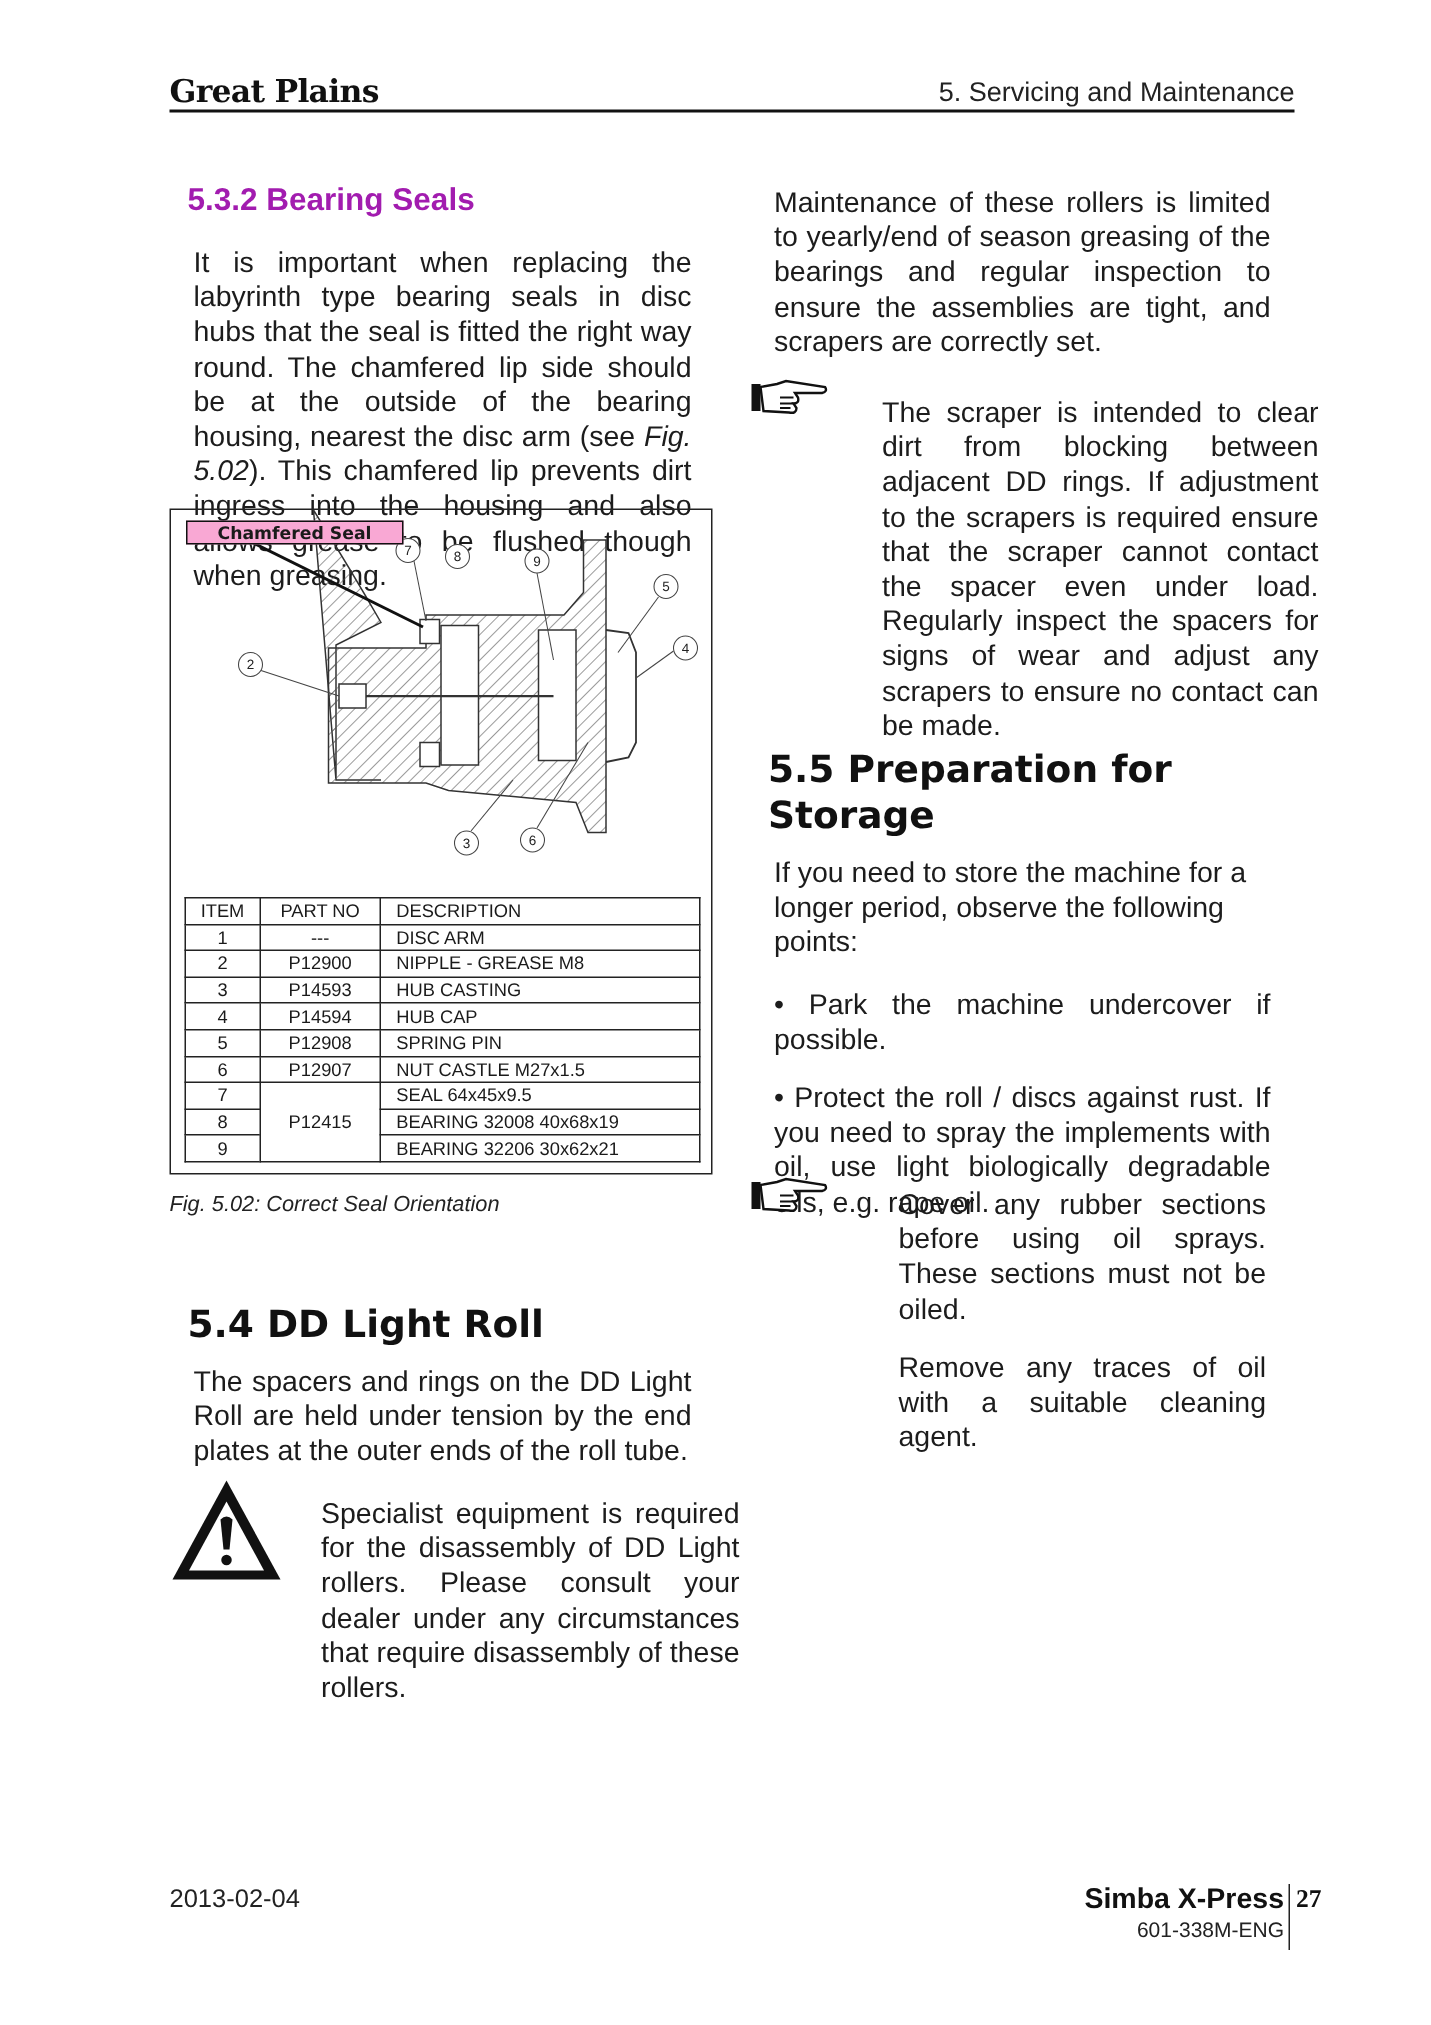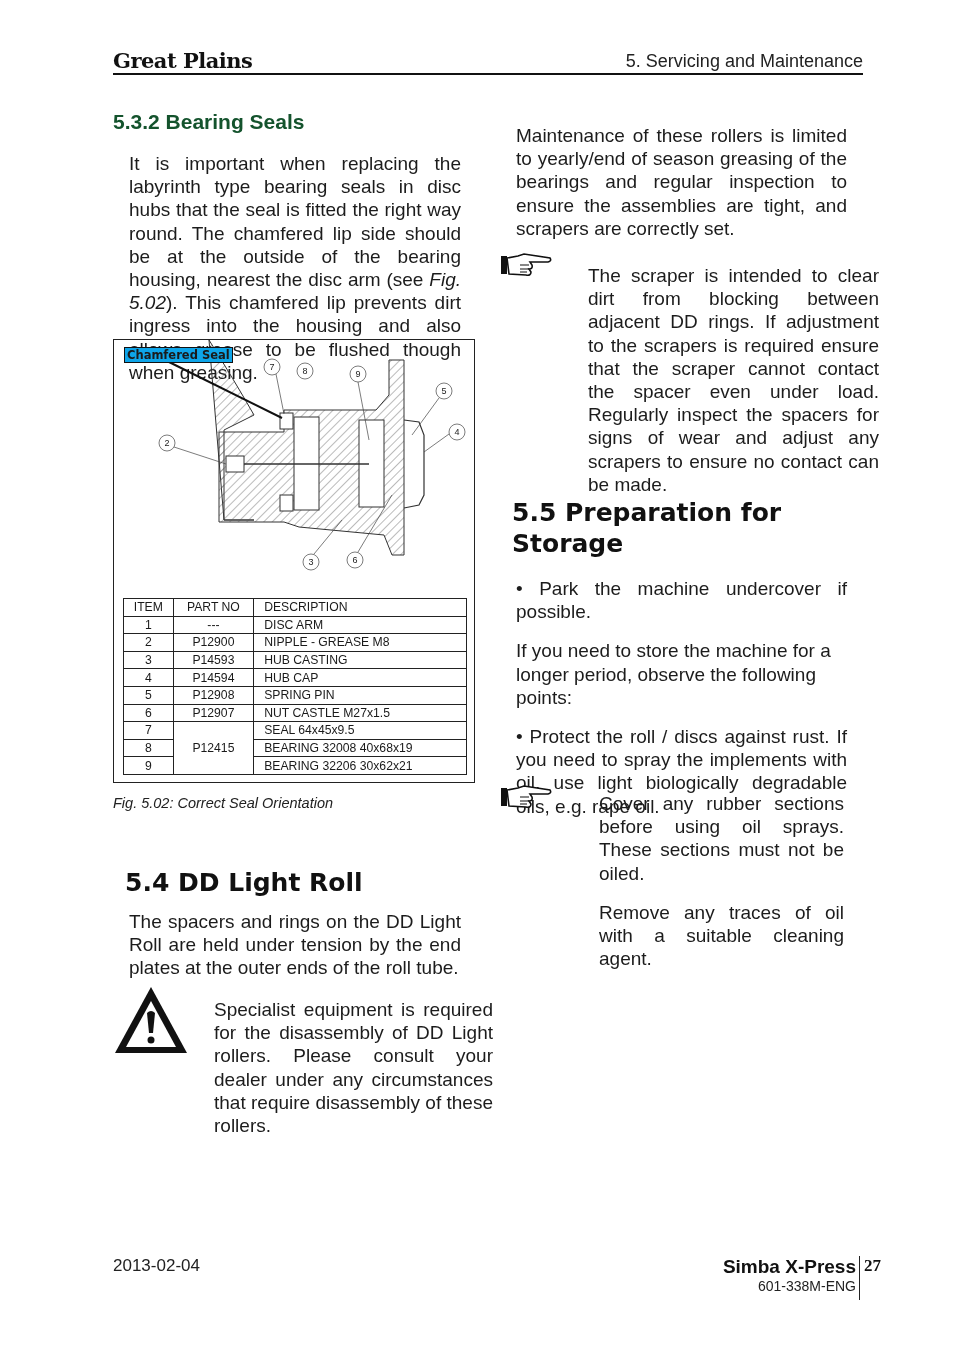--- a/index.html
+++ b/index.html
@@ -4,27 +4,27 @@
 <style>
   html, body { margin:0; padding:0; background:#ffffff; }
   body { width:954px; height:1350px; position:relative; overflow:hidden; font-family:"Liberation Sans", sans-serif; color:#1a1a1a; }
   .hdr-brand { position:absolute; left:113px; top:48px; font-family:"DejaVu Serif", serif; font-weight:900; font-size:21px; letter-spacing:-0.5px; color:#111; }
   .hdr-section { position:absolute; right:91px; top:51px; font-size:18px; color:#222; }
   .hdr-rule { position:absolute; left:113px; top:73px; width:750px; height:2px; background:#111; }
 
   .col-left { position:absolute; left:113px; top:108px; width:364px; }
   .col-right { position:absolute; left:500px; top:108px; width:363px; }
 
-  h2.sub { font-size:21px; font-weight:bold; margin:0; line-height:28px; color:#14532d; }
+  h2.sub { font-size:21px; font-weight:bold; margin:12px; line-height:28px; color:#a21caf; }
   h2.main { font-family:"DejaVu Sans", sans-serif; font-size:25px; font-weight:bold; margin:12px; line-height:31px; color:#111; }
   p.body { font-size:19px; line-height:23.2px; margin:16px; text-align:justify; color:#1c1c1c; }
   p.body i { font-style:italic; }
 
   .figure { position:absolute; left:113px; top:339px; width:362px; height:444px; border:1px solid #222; box-sizing:border-box; }
-  .fig-label { position:absolute; left:10px; top:7px; border:1px solid #111; font-family:"DejaVu Sans", sans-serif; font-weight:bold; font-size:11.5px; padding:0 2px; background:#0ea5e9; }
+  .fig-label { position:absolute; left:10px; top:7px; border:1px solid #111; font-family:"DejaVu Sans", sans-serif; font-weight:bold; font-size:11.5px; padding:0 20px; background:#f9a8d4; }
   .fig-svg { position:absolute; left:0; top:0; }
   table.parts { position:absolute; left:9px; top:258px; width:344px; border-collapse:collapse; font-size:12.2px;padding-left:37px; }
   table.parts td { border:1px solid #222; height:16.6px; padding:0 4px; line-height:16px; }
   table.parts td.c { text-align:center; }
   table.parts td.d { padding-left:10px; }
   .caption { position:absolute; left:113px; top:795px; font-size:14.5px; font-style:italic; color:#222; }
 
   .note { position:absolute; }
   .hand { position:absolute; }
   .footer-date { position:absolute; left:113px; top:1256px; font-size:17px; color:#222; }
@@ -179,22 +179,22 @@
   <svg class="hand" style="left:0; top:4px;" width="52" height="26" viewBox="0 0 52 26">
     <rect x="1" y="4" width="6" height="18" fill="#111"></rect>
     <path d="M7 6 L18 4 L24 2 L50 6 Q52 9 48 10 L30 10 L32 13 Q33 17 29 17 L31 20 Q31 24 26 23 L9 22 Z" fill="#fff" stroke="#111" stroke-width="1.6"></path>
     <path d="M20 13 L29 13 M20 17 L29 17 M20 20 L27 20" stroke="#111" stroke-width="1.2" fill="none"></path>
   </svg>
   <p class="body" style="position:absolute; left:72px; top:0; width:291px;">The scraper is intended to clear dirt from blocking between adjacent DD rings.  If adjustment to the scrapers is required ensure that the scraper cannot contact the spacer even under load.  Regularly inspect the spacers for signs of wear and adjust any scrapers to ensure no contact can be made.</p>
 </div>
 
 <div style="position:absolute; left:500px; top:485px; width:363px;">
   <h2 class="main"><span>5.5 Preparation for</span><br><span>Storage</span></h2>
+  <p class="body" style="margin-top:1px; text-align:left;">If you need to store the machine for a longer period, observe the following points:</p>
   <p class="body" style="margin-top:18px;">• Park the machine undercover if possible.</p>
-  <p class="body" style="margin-top:1px; text-align:left;">If you need to store the machine for a longer period, observe the following points:</p>
   <p class="body">• Protect the roll / discs against rust. If you need to spray the implements with oil, use light biologically degradable oils, e.g. rape oil.</p>
 </div>
 
 <div class="note" style="left:500px; top:776px; width:363px;">
   <svg class="hand" style="left:0; top:8px;" width="52" height="26" viewBox="0 0 52 26">
     <rect x="1" y="4" width="6" height="18" fill="#111"></rect>
     <path d="M7 6 L18 4 L24 2 L50 6 Q52 9 48 10 L30 10 L32 13 Q33 17 29 17 L31 20 Q31 24 26 23 L9 22 Z" fill="#fff" stroke="#111" stroke-width="1.6"></path>
     <path d="M20 13 L29 13 M20 17 L29 17 M20 20 L27 20" stroke="#111" stroke-width="1.2" fill="none"></path>
   </svg>
   <div style="position:absolute; left:83px; top:0; width:277px;">

